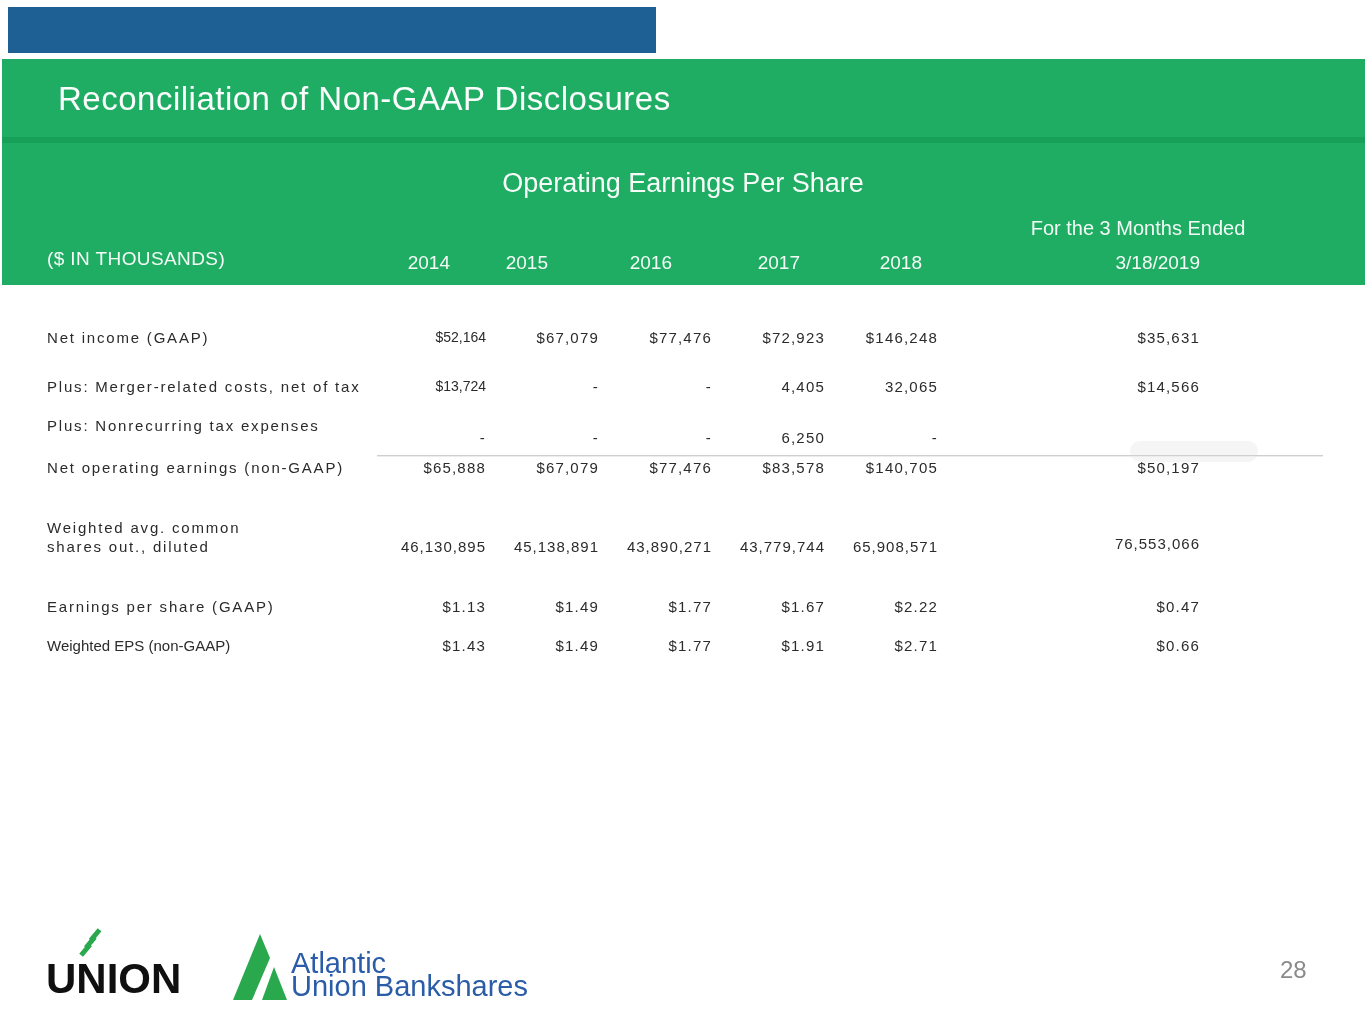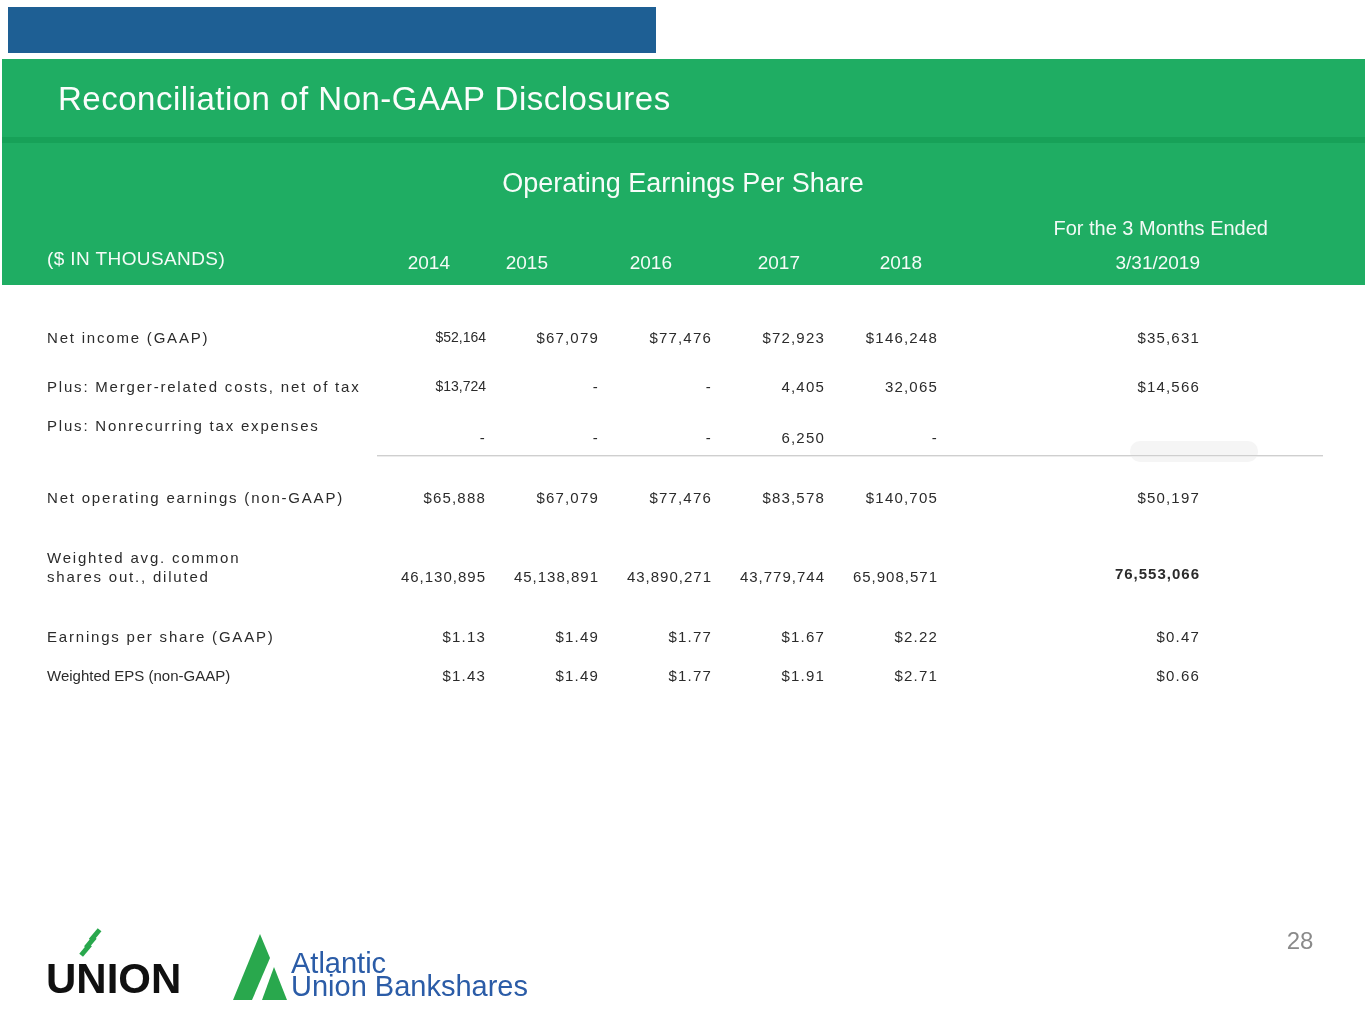--- a/index.html
+++ b/index.html
@@ -15,21 +15,21 @@
   .band-divider { position:absolute; left:2px; top:137px; width:1363px; height:6px; background:#17A158; }
   .header-band { position:absolute; left:2px; top:143px; width:1363px; height:142px; background:#1FAD63; }
 
   .slide-title { position:absolute; left:58px; top:80px; font-size:33px; font-weight:400;
                  color:#FBFDFC; letter-spacing:0.5px; }
 
   .oeps-title { position:absolute; left:375px; top:168px; width:616px; text-align:center;
                 font-size:27px; color:#F7FCF9; }
   .grp-12mo { position:absolute; left:375px; top:217px; width:614px; text-align:center;
               font-size:20px; color:#F2FAF6; }
-  .grp-3mo  { position:absolute; left:1008px; top:217px; width:260px; text-align:right;
+  .grp-3mo  { position:absolute; left:1008px; top:217px; width:260px; text-align:center;
               font-size:20px; color:#F2FAF6; }
 
   .hdr-grid { position:absolute; left:47px; top:248px; width:1155px; display:grid;
               grid-template-columns:330px 111px 113px 113px 113px 113px 262px;
               color:#F4FBF7; font-size:19px; }
   .units-cell { text-align:left; letter-spacing:0.4px; }
   .year-cell { text-align:right; padding-top:4px; }
   .year-cell:nth-child(2) { padding-right:38px; }
   .year-cell:nth-child(3) { padding-right:53px; }
   .year-cell:nth-child(4) { padding-right:42px; }
@@ -47,41 +47,41 @@
   .row-net-income   { margin-top:43px; }
   .row-merger       { margin-top:30px; }
   .row-nonrecurring { margin-top:20px; }
   .row-nonrecurring .val { position:relative; top:12px; }
   .row-nonrecurring .val:last-child { top:20px; }
   .rule-wrap { margin-top:20px; height:2px; position:relative; }
   .sum-rule { position:absolute; left:330px; top:0; width:946px; height:2px; background:#CFCFCF;
               border-bottom:1px solid #ECECEC; }
   .smudge { position:absolute; left:1083px; top:-14px; width:128px; height:21px;
             background:#F5F5F5; border-radius:10px; }
-  .row-net-operating { margin-top:31px; }
+  .row-net-operating { margin-top:1px; }
   .row-weighted { margin-top:41px; }
   .row-weighted .lbl { line-height:19px; }
   .row-weighted .val { align-self:end; letter-spacing:1px; }
-  .row-weighted .val:last-child { position:relative; top:-3px;font-weight:bold; }
+  .row-weighted .val:last-child { position:relative; top:-3px; }
   .row-eps { margin-top:41px; }
   .row-op-eps { margin-top:20px; }
   .row-op-eps .lbl { letter-spacing:0; }
   .narrow-num { letter-spacing:0 !important; font-size:14px; }
 
   
   .brand-footer { position:absolute; left:46px; top:926px; height:74px; display:flex; align-items:flex-end; }
   .union-mark { position:relative; width:165px; height:74px; }
   .union-text { position:absolute; left:0; bottom:0; font-size:42px; font-weight:700; line-height:1;
                 color:#101010; letter-spacing:0; }
   .union-stripes { position:absolute; left:30px; top:0; }
   .au-mark { display:flex; align-items:flex-end; margin-left:22px; }
   .au-triangle { display:block; }
   .au-text { margin-left:4px; margin-bottom:2px; font-size:29px; font-weight:400;
              color:#2B5CA7; line-height:23px; letter-spacing:0; }
-  .page-num { position:absolute; left:1280px; top:927px; width:40px; text-align:center;
+  .page-num { position:absolute; left:1280px; top:956px; width:40px; text-align:left;
               font-size:24px; color:#8A8A8A; }
 </style>
 </head>
 <body>
 
 <div class="slide">
 
   <div class="top-bar"></div>
 
   <div class="title-band"></div>
@@ -93,21 +93,21 @@
   <div class="oeps-title">Operating Earnings Per Share</div>
   <div class="grp-3mo">For the 3 Months Ended</div>
 
   <div class="hdr-grid">
     <div class="units-cell">($ IN THOUSANDS)</div>
     <div class="year-cell">2014</div>
     <div class="year-cell">2015</div>
     <div class="year-cell">2016</div>
     <div class="year-cell">2017</div>
     <div class="year-cell">2018</div>
-    <div class="year-cell">3/31/2019</div>
+    <div class="year-cell">3/18/2019</div>
   </div>
 
   <div class="tbl">
 
     <div class="row row-net-income">
       <div class="lbl">Net income (GAAP)</div>
       <div class="val narrow-num">$52,164</div>
       <div class="val">$67,079</div>
       <div class="val">$77,476</div>
       <div class="val">$72,923</div>

